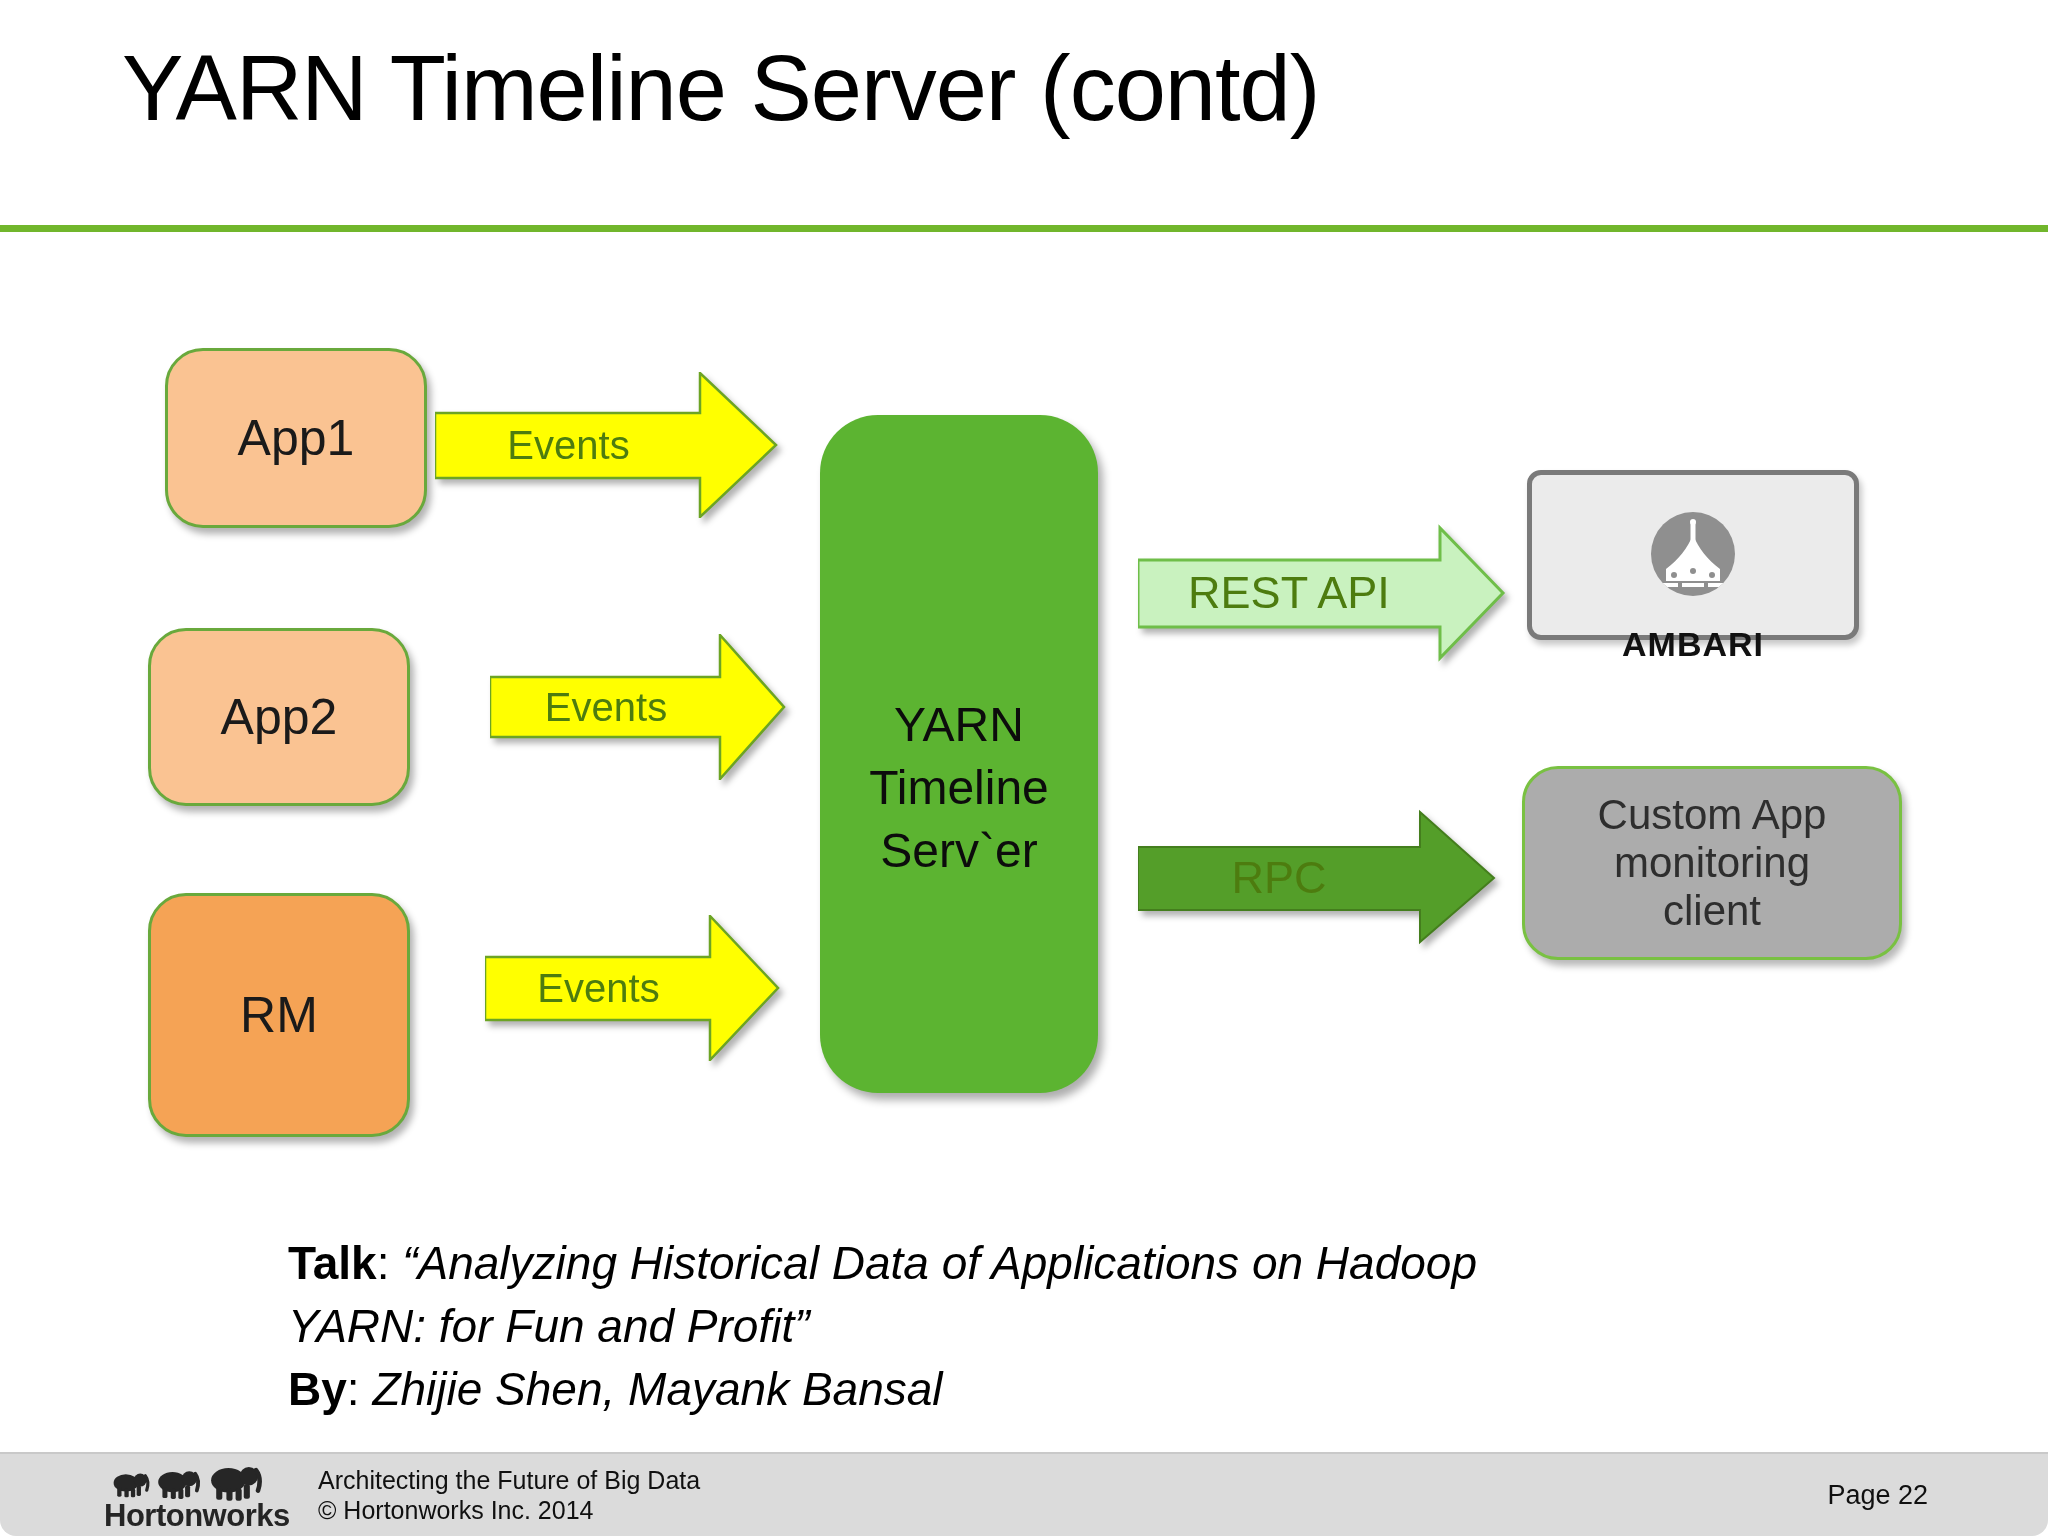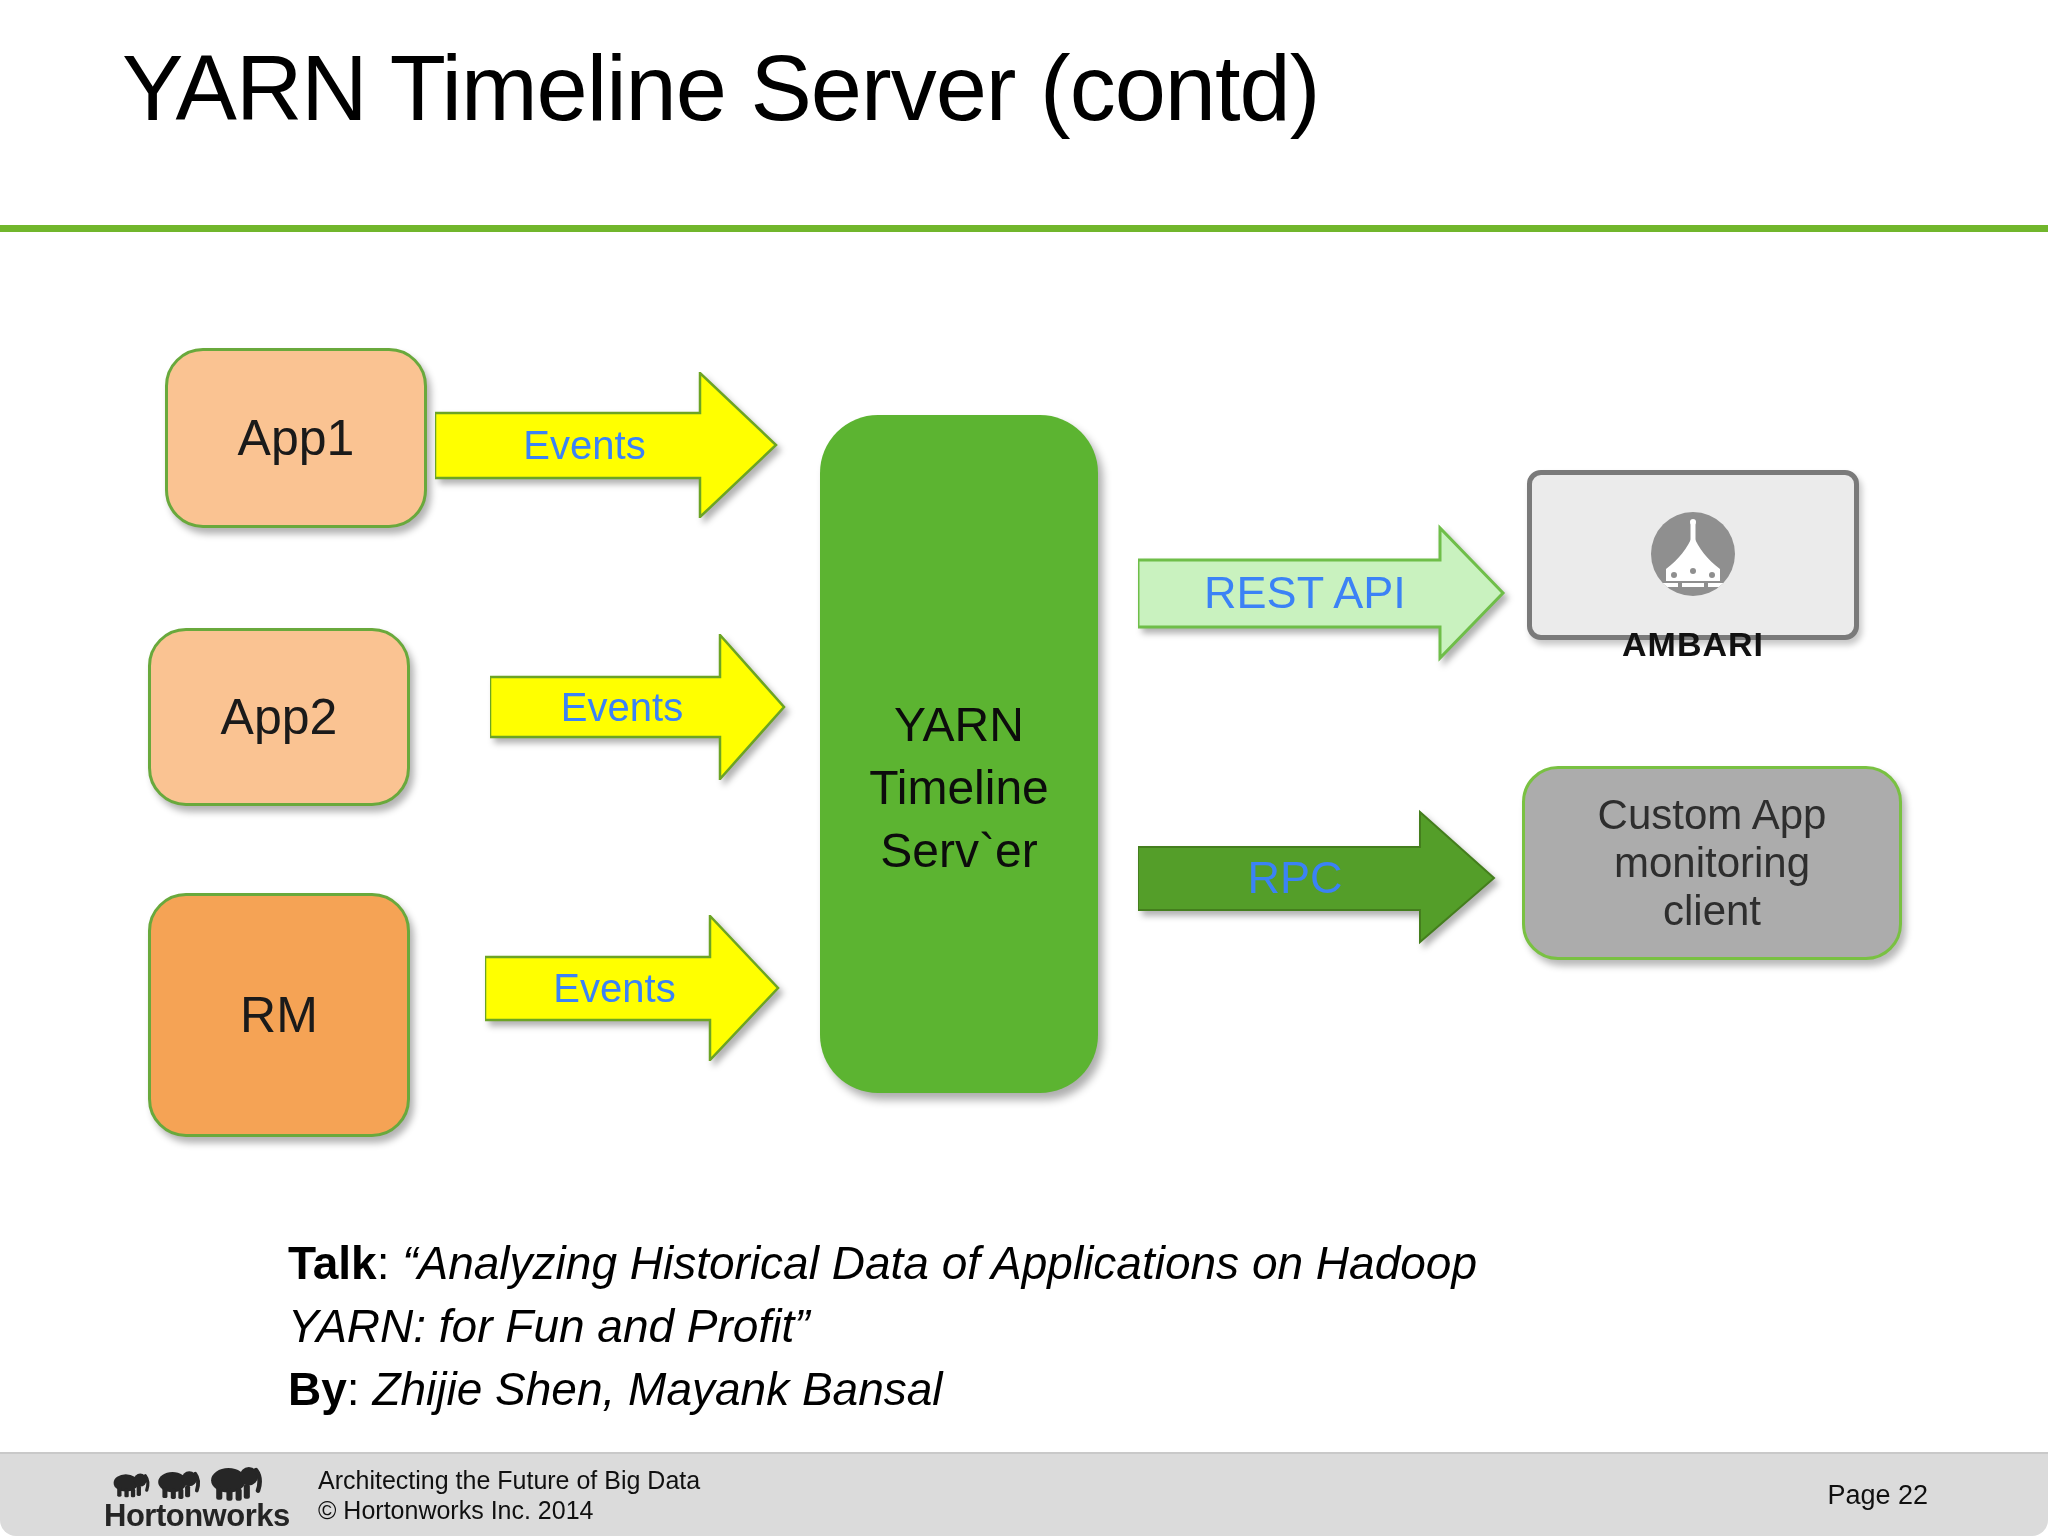--- a/index.html
+++ b/index.html
@@ -11,21 +11,21 @@
 
   .node{position:absolute;display:flex;align-items:center;justify-content:center;
         font-size:50px;color:#1a1a1a;border:3px solid #69A93C;border-radius:38px;
         box-sizing:border-box;box-shadow:4px 6px 7px rgba(0,0,0,0.30);}
   .app1{left:148px;top:348px;width:262px;height:180px;background:#FAC392;margin-left:17px;}
   .app2{left:148px;top:628px;width:262px;height:178px;background:#FAC392;}
   .rm  {left:148px;top:893px;width:262px;height:244px;background:#F5A355;}
 
   .arrow{position:absolute;filter:drop-shadow(4px 5px 3px rgba(0,0,0,0.30));}
   .arrow-label{position:absolute;display:flex;align-items:center;justify-content:center;
-               font-size:40px;color:#3b82f6;padding-left:16px;}
+               font-size:40px;color:#4d7c0f;}
   .big-arrow-label{font-size:45px;}
 
   .server{position:absolute;left:820px;top:375px;width:278px;height:678px;background:#5CB431;
           border-radius:58px;box-shadow:5px 7px 8px rgba(0,0,0,0.32);
           display:flex;flex-direction:column;align-items:center;justify-content:center;
           padding-top:66px;box-sizing:border-box;margin-top:40px;}
   .server .line{font-size:48px;line-height:63px;color:#0c0c0c;}
 
   .ambari{position:absolute;left:1527px;top:470px;width:332px;height:170px;background:#EBEBEB;
           border:5px solid #7A7A7A;border-radius:14px;box-sizing:border-box;

